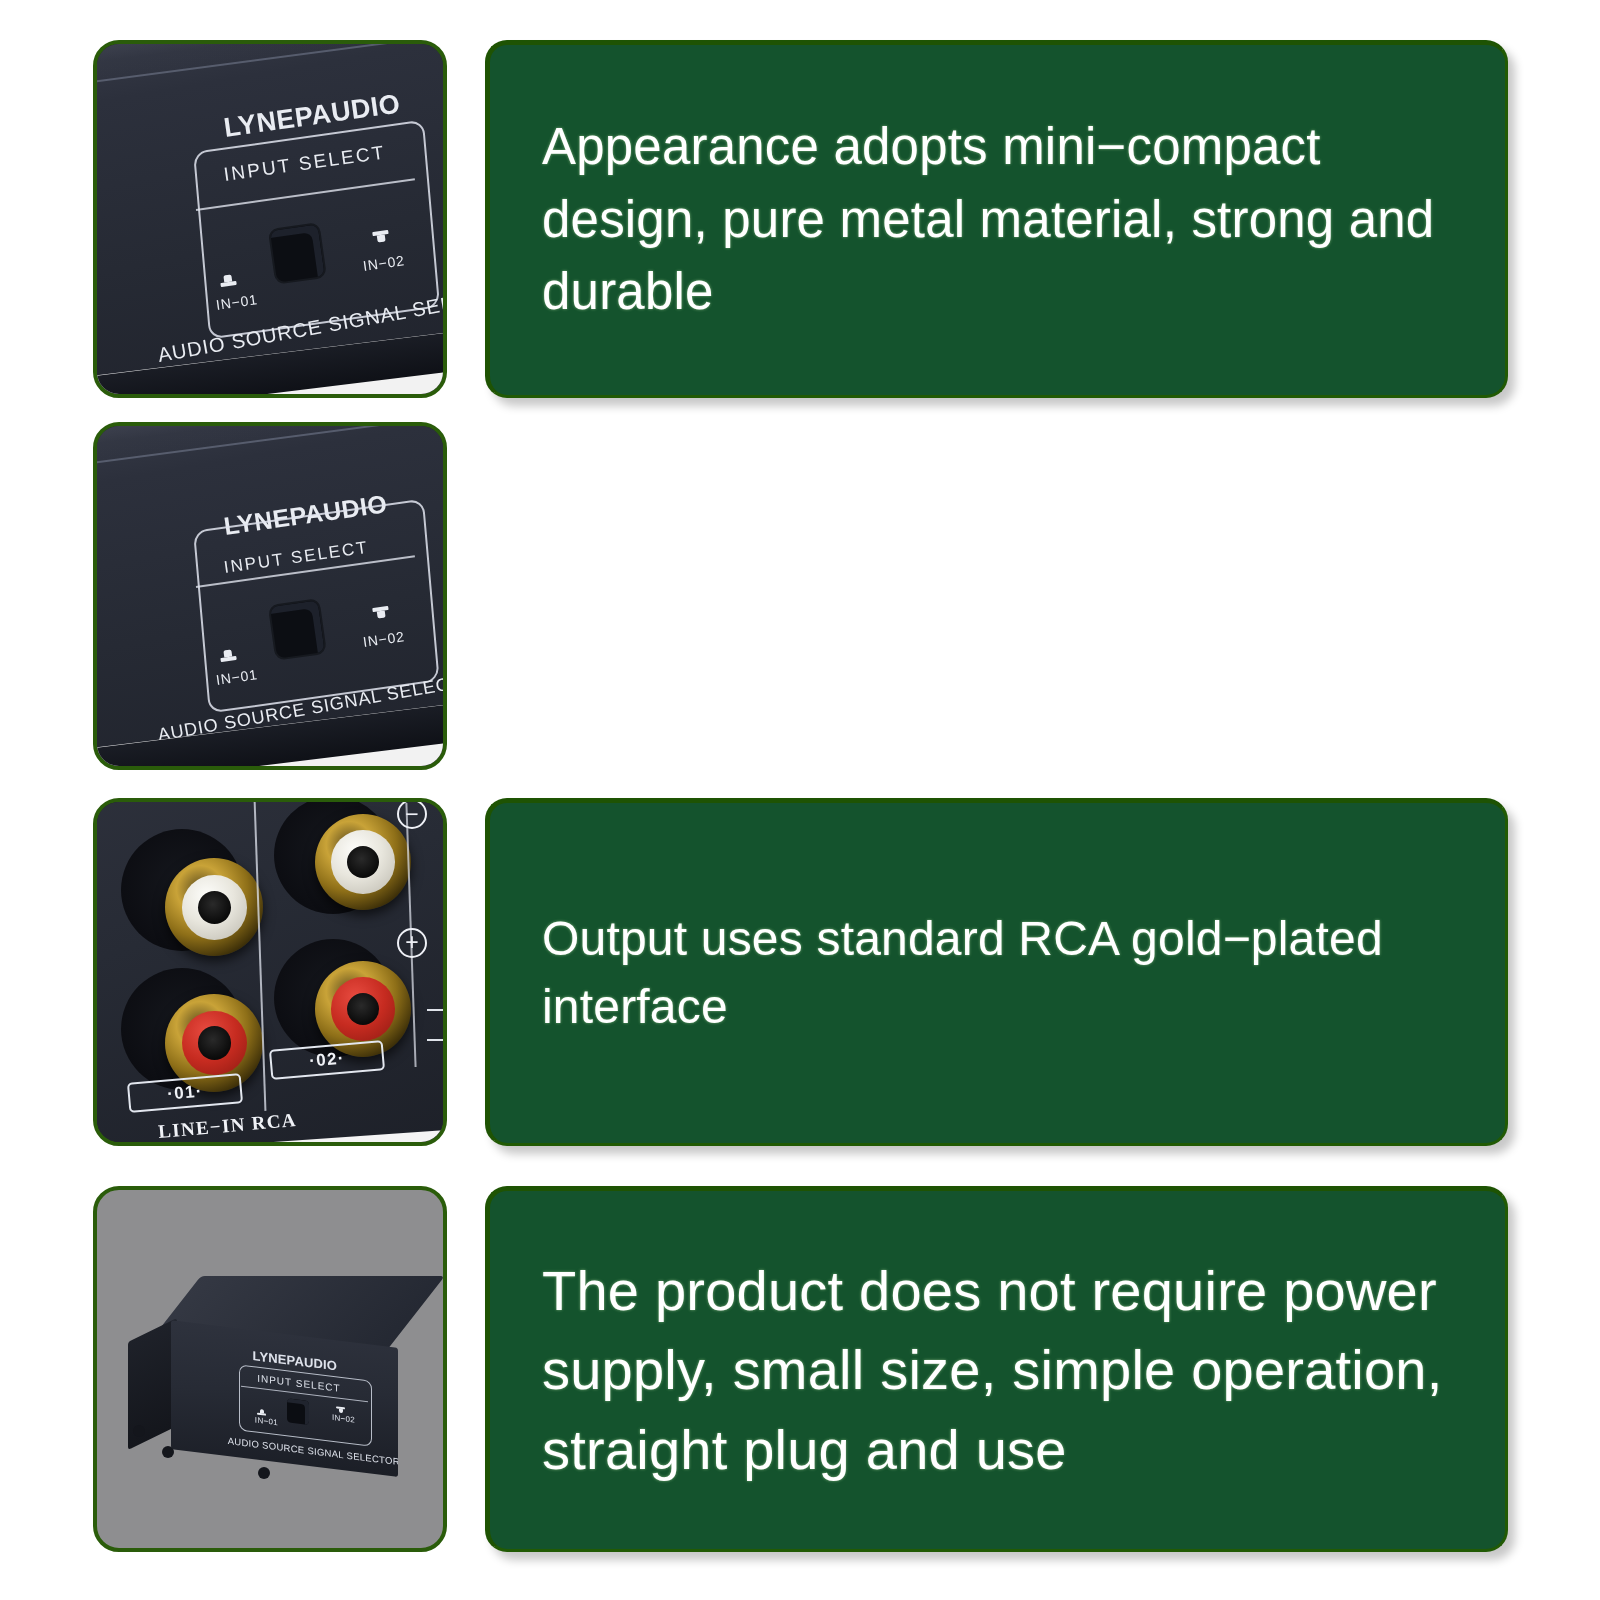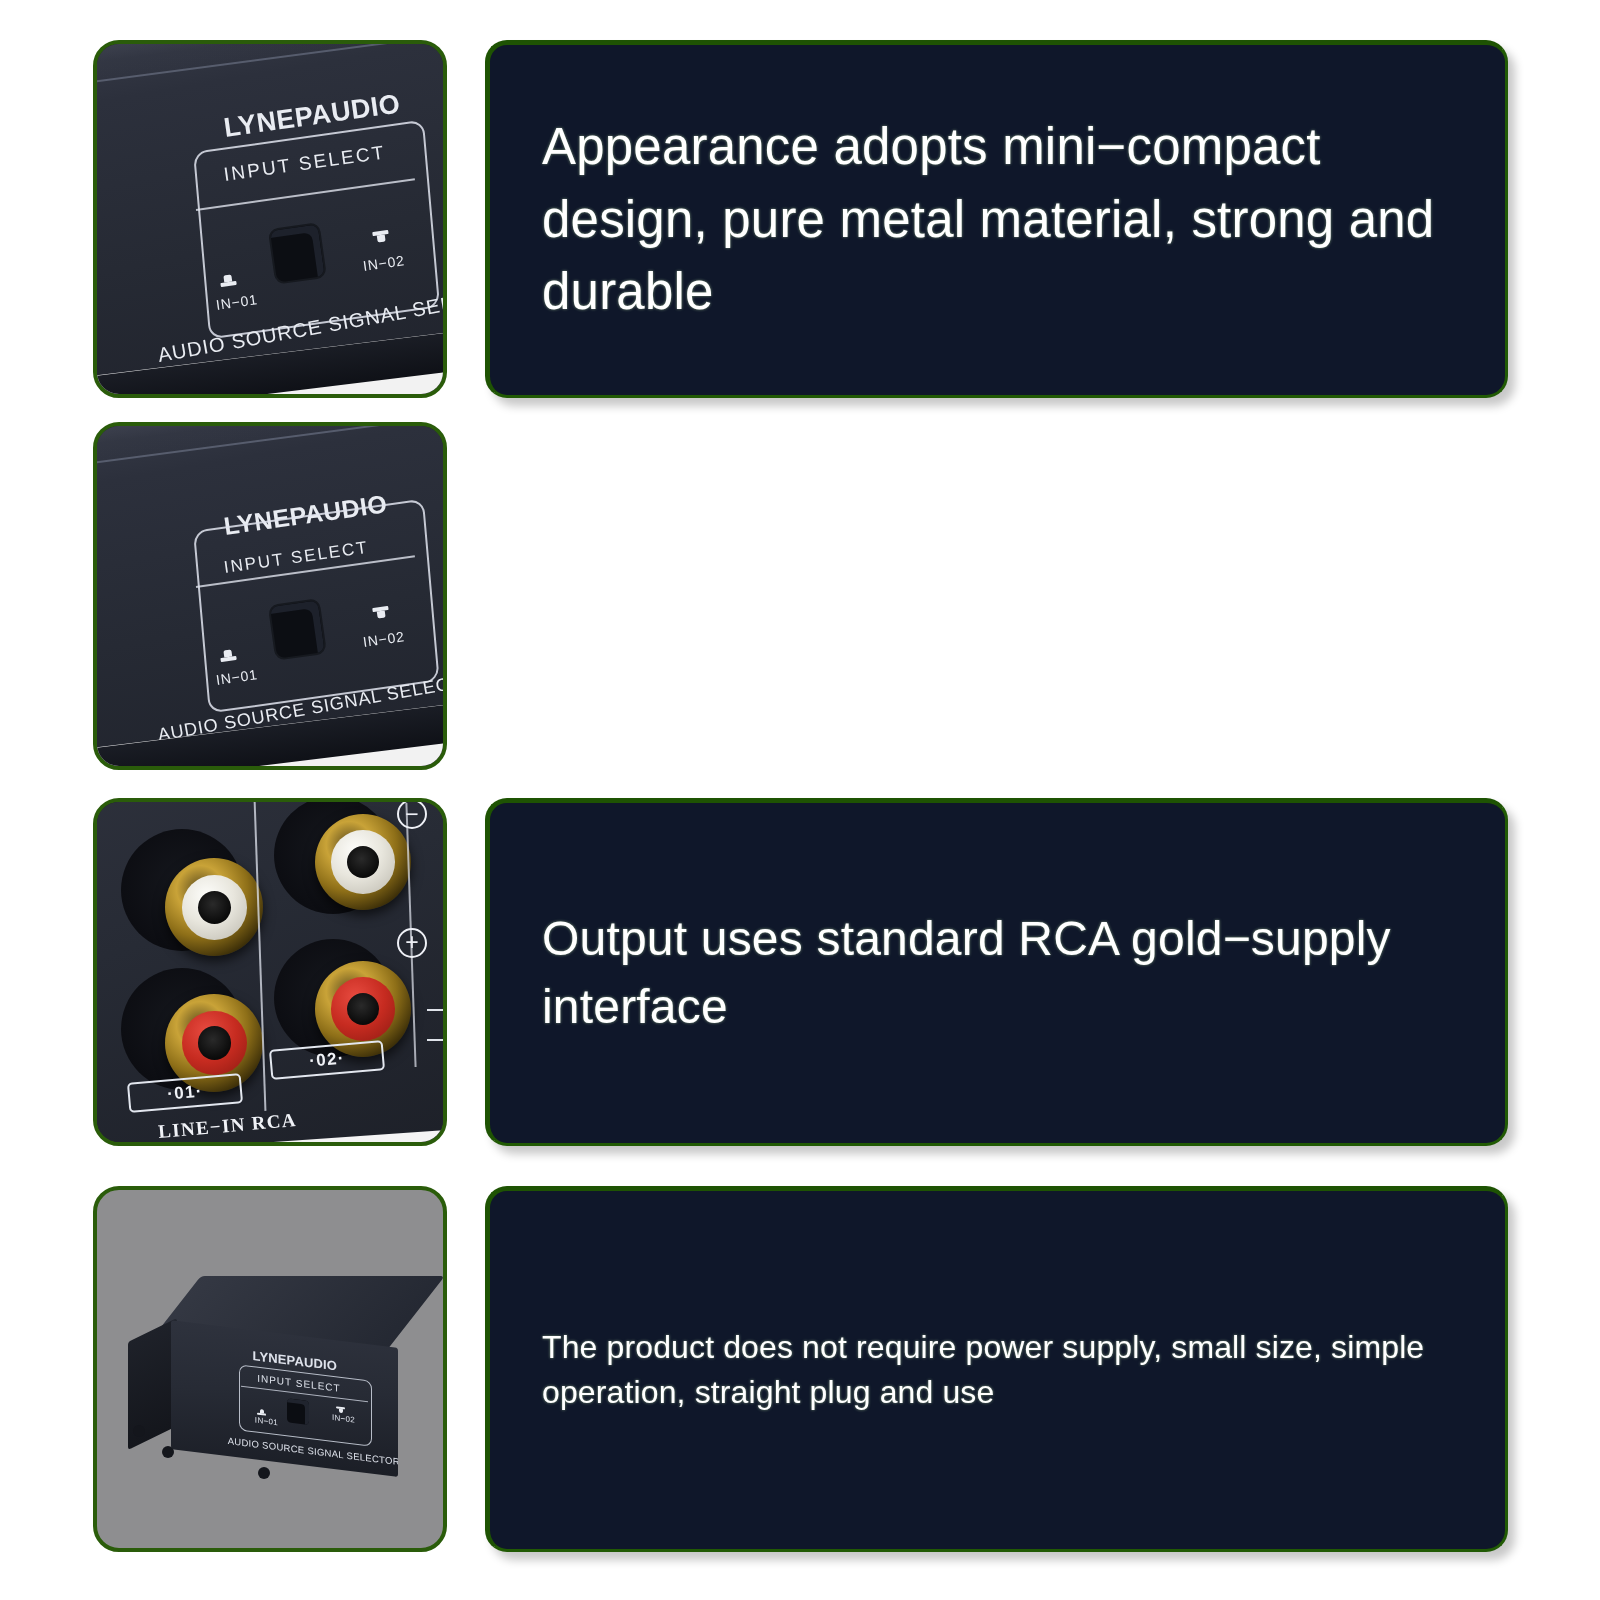--- a/index.html
+++ b/index.html
@@ -434,21 +434,21 @@
   .bf-assel { left: 25%; top: 84%; font-size: 9.5px; letter-spacing: 0.03em; }
 
   
   .green-panel {
     position: absolute;
     left: 485px;
     top: 0;
     width: 1023px;
     height: 100%;
     box-sizing: border-box;
-    background: #0f172a;
+    background: #14532d;
     border-radius: 22px;
     border-top: 5px solid #1e5303;
     border-left: 5px solid #1e5303;
     border-right: 3px solid #215a04;
     border-bottom: 3px solid #215a04;
     box-shadow: 7px 8px 10px rgba(0,0,0,0.22);
     display: flex;
     align-items: center;
     padding: 0 54px 0 52px;
   }
@@ -457,21 +457,21 @@
     font-family: "Liberation Sans", sans-serif;
     font-size: 50px;
     line-height: 1.42;
     font-weight: 400;
     letter-spacing: 0.004em;
     text-shadow: 0 0 3px rgba(205,245,180,0.55);
   }
   .row-1 .green-text { font-size: 51px; }
   .row-2 .green-text { font-size: 48px; }
   .row-3 .green-text { font-size: 48px; }
-  .row-4 .green-text { font-size: 32px; }
+  .row-4 .green-text { font-size: 56px; }
 </style>
 </head>
 <body>
 
 <div id="page">
 
   <div class="feature-row row-1">
 
     <div class="thumb thumb-1">
       <div class="thumb-inner">
@@ -546,21 +546,21 @@
 
           <div class="tag tag-01">·01·</div>
           <div class="tag tag-02">·02·</div>
           <div class="lbl-linein">LINE−IN  RCA</div>
           <div class="rca-white-strip"></div>
         </div>
       </div>
     </div>
 
     <div class="green-panel">
-      <div class="green-text">Output uses standard RCA gold−supply interface</div>
+      <div class="green-text">Output uses standard RCA gold−plated interface</div>
     </div>
   </div>
 
   <div class="feature-row row-4">
 
     <div class="thumb thumb-4">
       <div class="thumb-inner">
         <div class="box-wrap">
           <div class="box-top"></div>
           <div class="box-left"></div>

